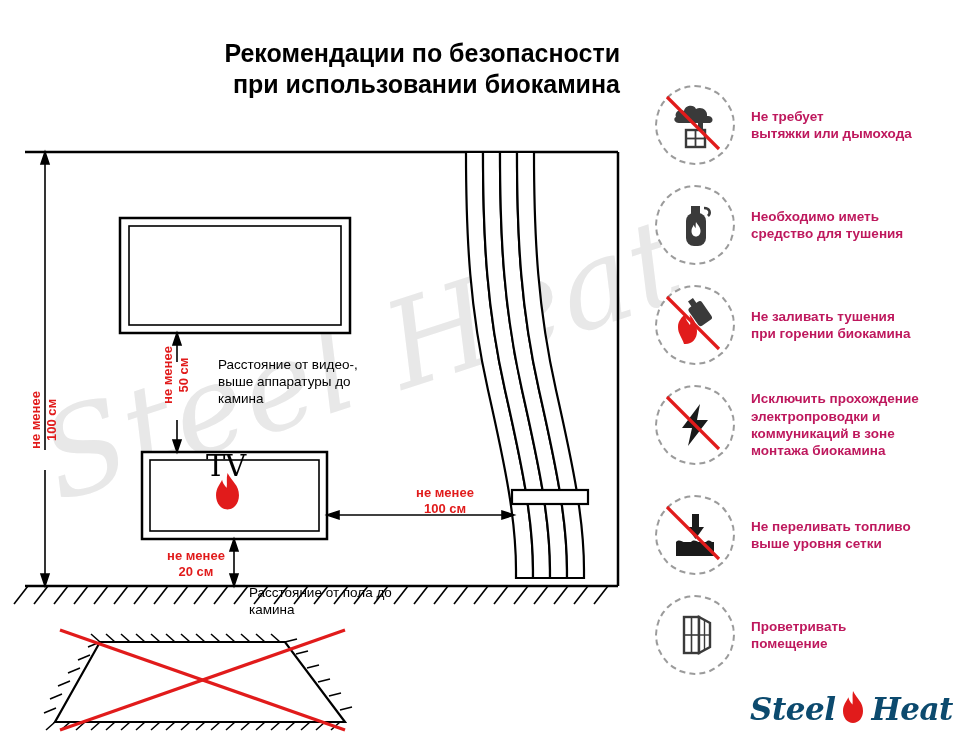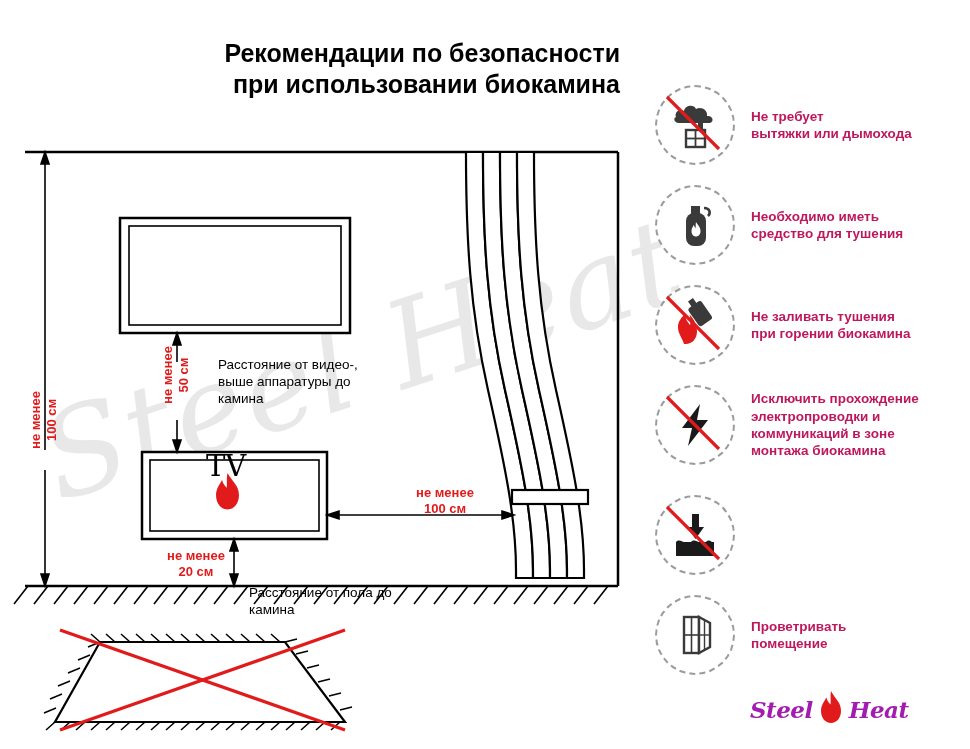--- a/index.html
+++ b/index.html
@@ -73,21 +73,21 @@
   }
 
   
   .logo{
     position:absolute;left:750px;top:690px;
     display:flex;align-items:center;
     font-family:"DejaVu Serif", serif;
     z-index:5;
   }
   .logo-word{
-    font-size:23px;font-weight:bold;font-style:italic;color:#a21caf;
+    font-size:31px;font-weight:bold;font-style:italic;color:#0c4a6e;
     letter-spacing:-0.5px;
   }
   .logo-flame{margin:0 4px;}
 </style>
 </head>
 <body>
 
 <div class="root">
 
   <div class="watermark">Steel Heat</div>
@@ -337,20 +337,22 @@
         <svg width="62" height="62" viewBox="0 0 62 62">
           <rect x="28" y="10" width="7" height="14" fill="#1a1a1a"></rect>
           <polygon points="23,23 40,23 31.5,35" fill="#1a1a1a"></polygon>
           <path d="M12 38 L50 38 L50 52 L12 52 Z" fill="#1a1a1a"></path>
           <path d="M12 38 C17 33 22 43 27 38 C32 33 37 43 42 38 C46 34 48 40 50 38 L50 38 Z" fill="#1a1a1a"></path>
         </svg>
         <svg width="76" height="76" viewBox="0 0 76 76" style="position:absolute;left:-2px;top:-2px;">
           <line x1="12" y1="12" x2="64" y2="64" stroke="#e11b1b" stroke-width="3.2"></line>
         </svg>
       </div>
+      <div class="icon-text" style="white-space:pre-line;">Не переливать топливо
+выше уровня сетки</div>
     </div>
 
     <div class="icon-row" style="top:510px;">
       <div class="icon-badge">
         <svg width="62" height="62" viewBox="0 0 62 62">
           <rect x="20" y="13" width="15" height="36" fill="#fff" stroke="#3a3a3a" stroke-width="2.4"></rect>
           <line x1="27.5" y1="13" x2="27.5" y2="49" stroke="#3a3a3a" stroke-width="1.6"></line>
           <line x1="20" y1="31" x2="35" y2="31" stroke="#3a3a3a" stroke-width="1.6"></line>
           <polygon points="35,13 46,19 46,43 35,49" fill="#fff" stroke="#3a3a3a" stroke-width="2.4"></polygon>
           <line x1="40.5" y1="16" x2="40.5" y2="46" stroke="#3a3a3a" stroke-width="1.4"></line>

